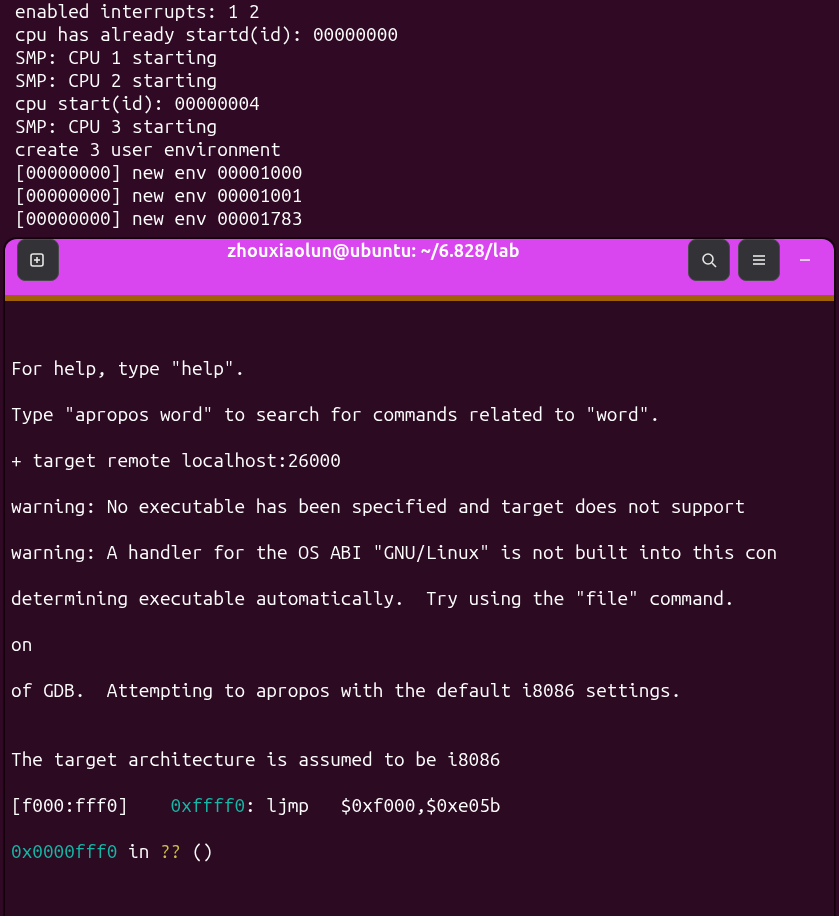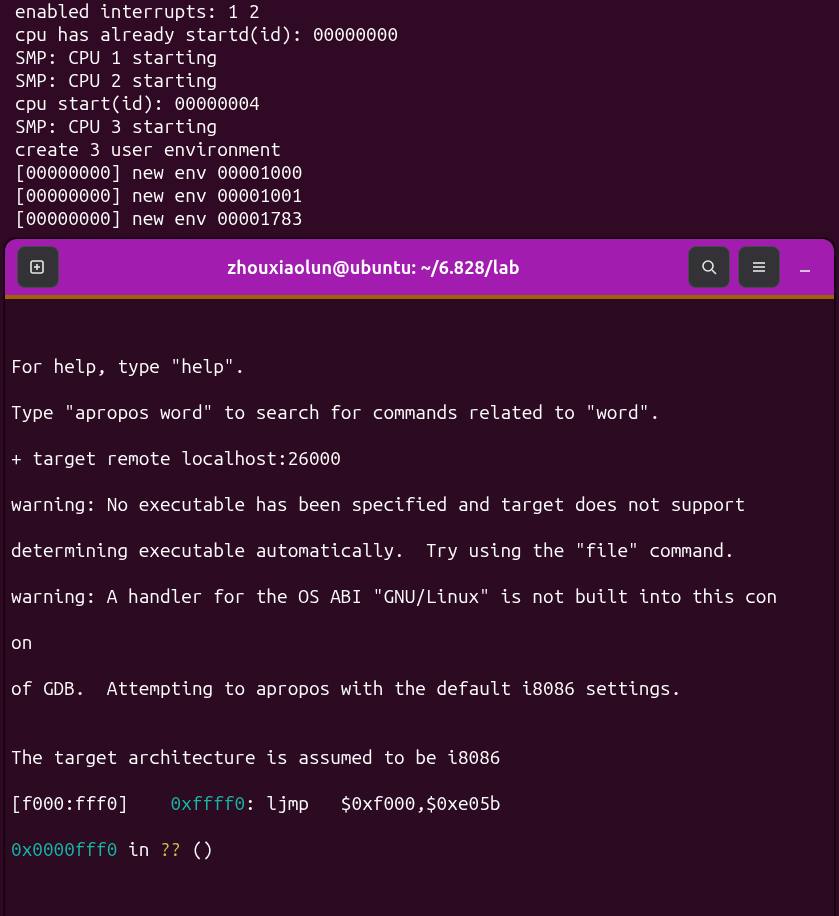--- a/index.html
+++ b/index.html
@@ -21,25 +21,24 @@
     margin: 4px;
     margin-top: 8px;
     border: 1px solid #14010c;
     border-radius: 12px;
     background: #2c0a22;
     box-shadow: 0 0 0 1px rgba(0,0,0,0.4);
   }
   .titlebar {
     height: 56px;
     display: flex;
-    align-items: center;
-    background: #a21caf;
+    background: #d946ef;
     border-top-left-radius: 12px;
     border-top-right-radius: 12px;
-    border-bottom: 4px solid #a16207;
+    border-bottom: 6px solid #a16207;
     padding: 0 8px;
     font-family: "Ubuntu", "DejaVu Sans", Arial, sans-serif;
     color: #f5f5f5;
   }
   .tbtn {
     width: 40px;
     height: 40px;
     border: 1px solid #4a494c;
     border-radius: 8px;
     background: #333236;
@@ -121,22 +120,22 @@
       </svg>
     </div>
   </div>
 
   <div class="terminal-body">
 <div></div>
 <div>For help, type "help".</div>
 <div>Type "apropos word" to search for commands related to "word".</div>
 <div>+ target remote localhost:26000</div>
 <div>warning: No executable has been specified and target does not support</div>
+<div>warning: A handler for the OS ABI "GNU/Linux" is not built into this con</div>
 <div>determining executable automatically.  Try using the "file" command.</div>
-<div>warning: A handler for the OS ABI "GNU/Linux" is not built into this con</div>
 <div>on</div>
 <div>of GDB.  Attempting to apropos with the default i8086 settings.</div>
 <div></div>
 <div>The target architecture is assumed to be i8086</div>
 <div><span>[f000:fff0]    </span><span class="blue">0xffff0</span><span>: ljmp   $0xf000,$0xe05b</span></div>
 <div><span class="blue">0x0000fff0</span><span> in </span><span class="yellow">??</span><span> ()</span></div>
 
 
 
 

